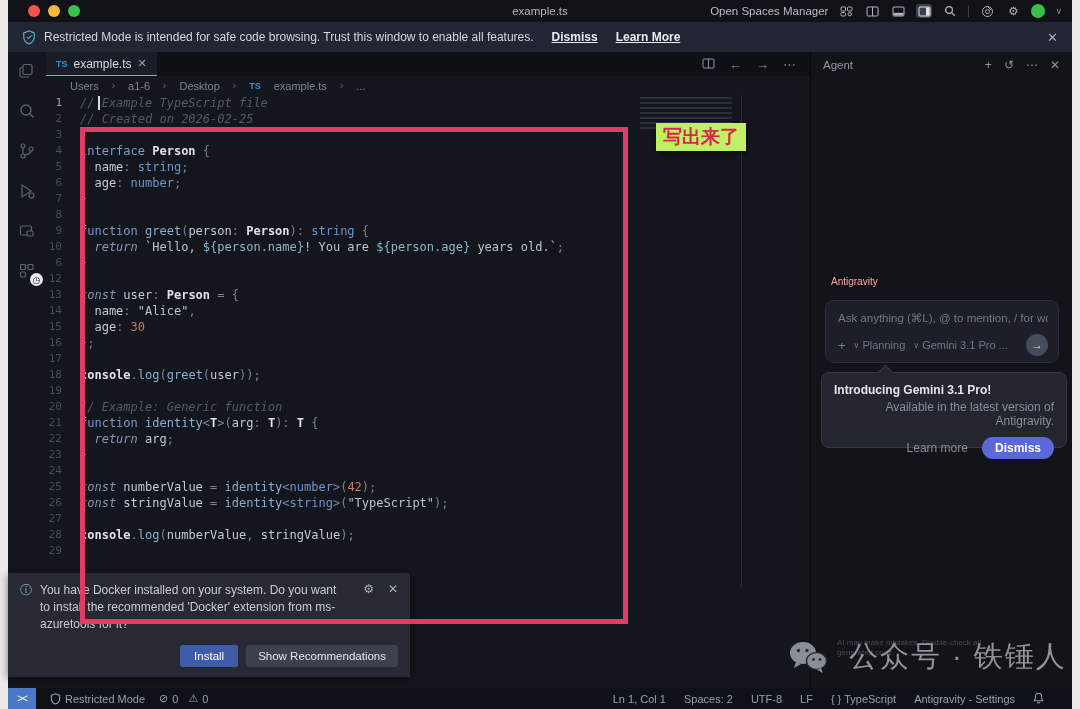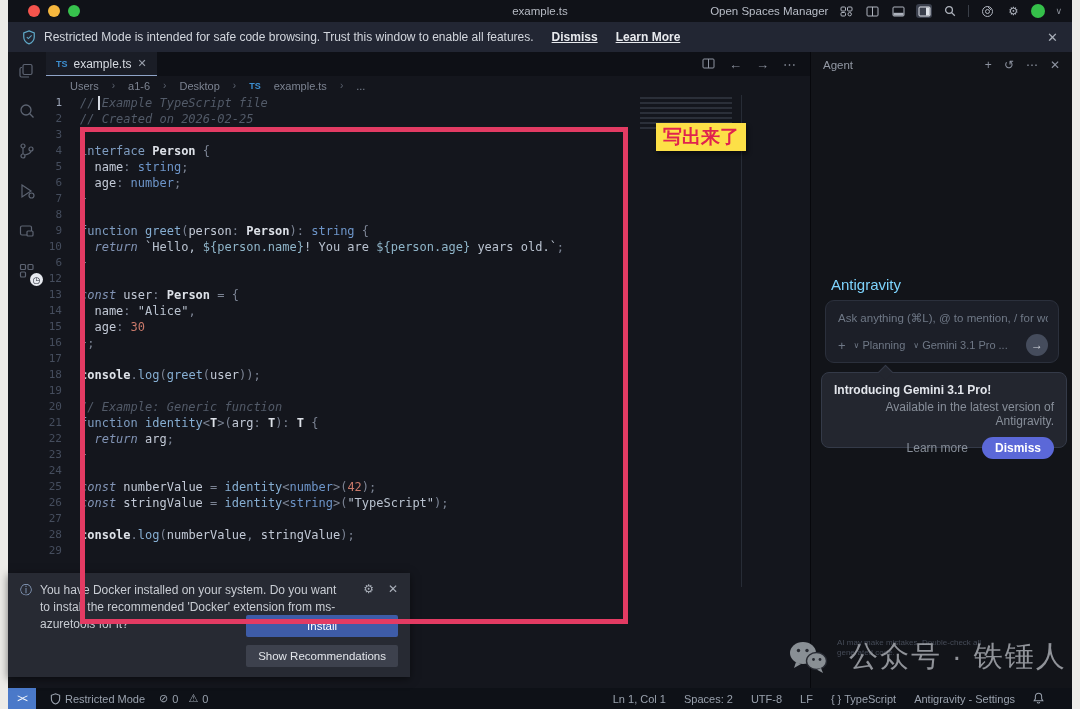--- a/index.html
+++ b/index.html
@@ -56,21 +56,21 @@
   .minimap { position:absolute; right:78px; top:45px; width:92px; height:34px; opacity:.55;
     background:repeating-linear-gradient(to bottom,#3e4450 0 2px, transparent 2px 5px); }
   .scrolltrack { position:absolute; right:68px; top:43px; width:1px; height:492px; background:#272c36; }
 
   
   .agent { position:absolute; left:802px; top:52px; width:262px; height:636px; background:#121419; border-left:1px solid #07080c; }
   .agent-head { height:26px; display:flex; align-items:center; padding:0 12px; gap:12px; }
   .agent-title { color:#9298a3; font-size:11.5px; }
   .agent-head-ics { margin-left:auto; display:flex; gap:12px; color:#8d93a0; font-size:12px; }
   .agent-head-ics span{cursor:pointer;}
-  .brand { position:absolute; left:20px; top:224px; color:#7dd3fc; font-size:15px; }
+  .brand { position:absolute; left:20px; top:224px; color:#fca5a5; font-size:10px; }
   .prompt-card { position:absolute; left:14px; top:248px; width:234px; height:63px; background:#1c1f28; border:1px solid #2b303c; border-radius:9px; padding:10px 10px 0 12px; }
   .prompt-ph { color:#6f7886; font-size:11.5px; white-space:nowrap; overflow:hidden; }
   .prompt-row { display:flex; align-items:center; gap:8px; margin-top:9px; color:#6f7886; font-size:11px; }
   .pr-plus { font-size:13px; cursor:pointer; }
   .pr-dd { display:flex; align-items:center; gap:3px; cursor:pointer; }
   .pr-dd .dchev { font-size:8px; }
   .send-btn { margin-left:auto; width:22px; height:22px; border-radius:50%; background:#454c5c; color:#d4d8e0; display:flex; align-items:center; justify-content:center; font-size:12px; cursor:pointer; }
   .notice { position:absolute; left:10px; top:320px; width:246px; height:76px; background:#23262f; border:1px solid #343a48; border-radius:8px; padding:10px 12px; }
   .notice:before { content:""; position:absolute; left:58px; top:-6px; width:10px; height:10px; background:#23262f; border-left:1px solid #343a48; border-top:1px solid #343a48; transform:rotate(45deg); }
   .notice-title { color:#e3e6ec; font-size:12px; font-weight:bold; }
@@ -80,34 +80,34 @@
   .dismiss-btn { background:#5b68d8; color:#fff; font-size:12px; font-weight:bold; border:none; border-radius:13px; padding:4px 13px; cursor:pointer; }
   .disclaimer { position:absolute; left:26px; top:586px; color:#454b57; font-size:8px; line-height:10px; }
 
   
   .toast { position:absolute; left:8px; top:573px; width:402px; height:104px; background:#272a33; box-shadow:0 2px 8px rgba(0,0,0,.5); padding:9px 12px; z-index:5; }
   .toast-head { display:flex; gap:8px; }
   .toast-info { color:#8fa6c8; font-size:12px; flex:none; }
   .toast-msg { color:#c8ccd3; font-size:12px; line-height:17px; width:300px; }
   .toast-ics { margin-left:auto; display:flex; gap:14px; color:#aab0ba; font-size:12px; }
   .toast-ics span{cursor:pointer;}
-  .toast-btns { position:absolute; right:12px; bottom:10px; display:flex; gap:8px;flex-direction:column; }
+  .toast-btns { position:absolute; right:12px; bottom:10px; display:flex; gap:8px; }
   .btn-install { background:#3e5ca8; color:#fff; border:none; font-size:11.5px; padding:5px 14px; border-radius:2px; cursor:pointer; }
   .btn-show { background:#3d414d; color:#e2e5ea; border:none; font-size:11.5px; padding:5px 12px; border-radius:2px; cursor:pointer; }
 
   
   .statusbar { position:absolute; left:0; top:688px; width:100%; height:21px; background:#0e1117; display:flex; align-items:center; color:#99a1ad; font-size:11px; }
   .remote { width:28px; height:21px; background:#4a79c9; color:#fff; display:flex; align-items:center; justify-content:center; font-size:10px; letter-spacing:-1px; cursor:pointer; }
   .sb-item { display:flex; align-items:center; gap:4px; margin-left:14px; cursor:pointer; }
   .sb-right { margin-left:auto; display:flex; align-items:center; gap:18px; padding-right:28px; }
   .sb-right > span { cursor:pointer; }
 
   
   .anno-rect { position:absolute; left:80px; top:127px; width:548px; height:497px; border:5px solid #e33b63; z-index:9; pointer-events:none; }
-  .anno-label { position:absolute; left:656px; top:123px; background:#fde047; color:#e0234e; font-size:19px; font-weight:bold; padding:1px 7px; box-shadow:2px 3px 4px rgba(0,0,0,.45); z-index:9; }
+  .anno-label { position:absolute; left:656px; top:123px; background:#bef264; color:#e0234e; font-size:19px; font-weight:bold; padding:1px 7px; box-shadow:2px 3px 4px rgba(0,0,0,.45); z-index:9; }
   .watermark { position:absolute; left:788px; top:637px; display:flex; align-items:center; gap:21px; z-index:8; opacity:.88; }
   .wm-text { color:#a2a5ab; font-size:29px; letter-spacing:2px; font-weight:500; }
   .page-strip-l { position:absolute; left:0; top:0; width:8px; height:709px; background:#ecebe8; }
   .page-strip-r { position:absolute; right:0; top:0; width:8px; height:709px; background:#ecebe8; }
 </style>
 </head>
 <body>
 
 <div class="window">
 

